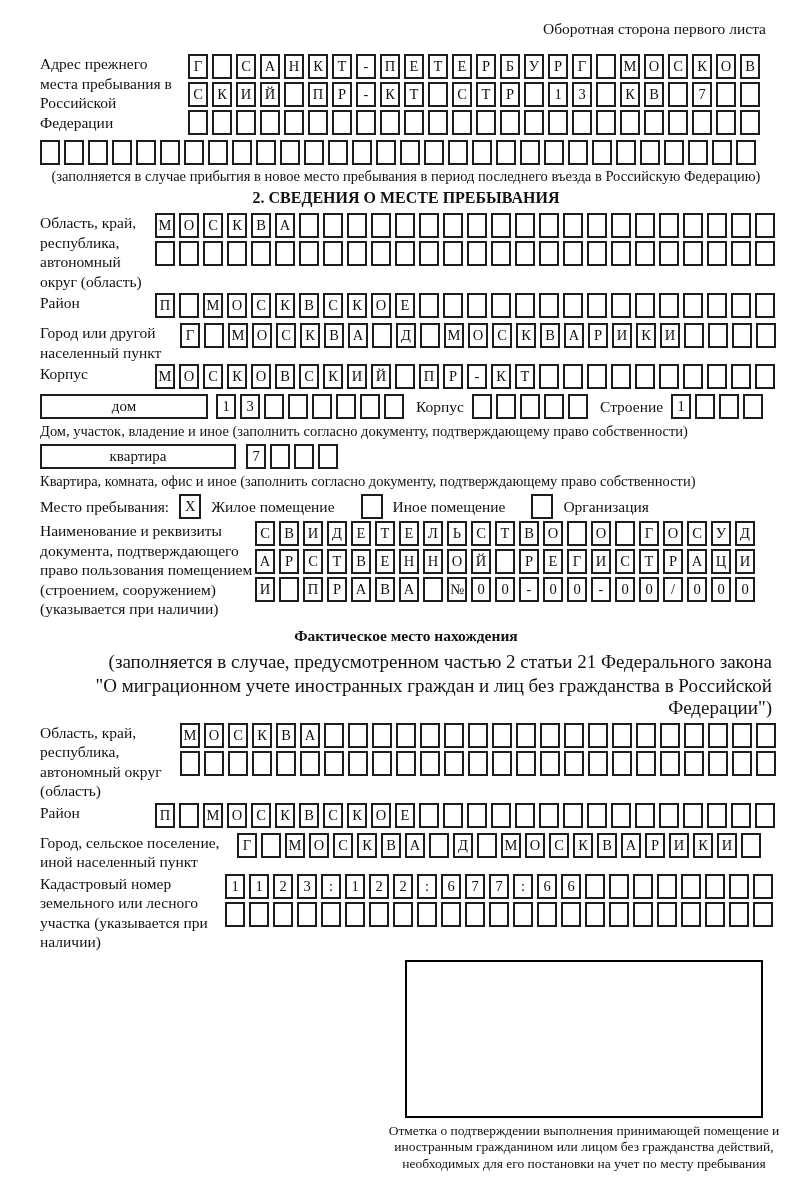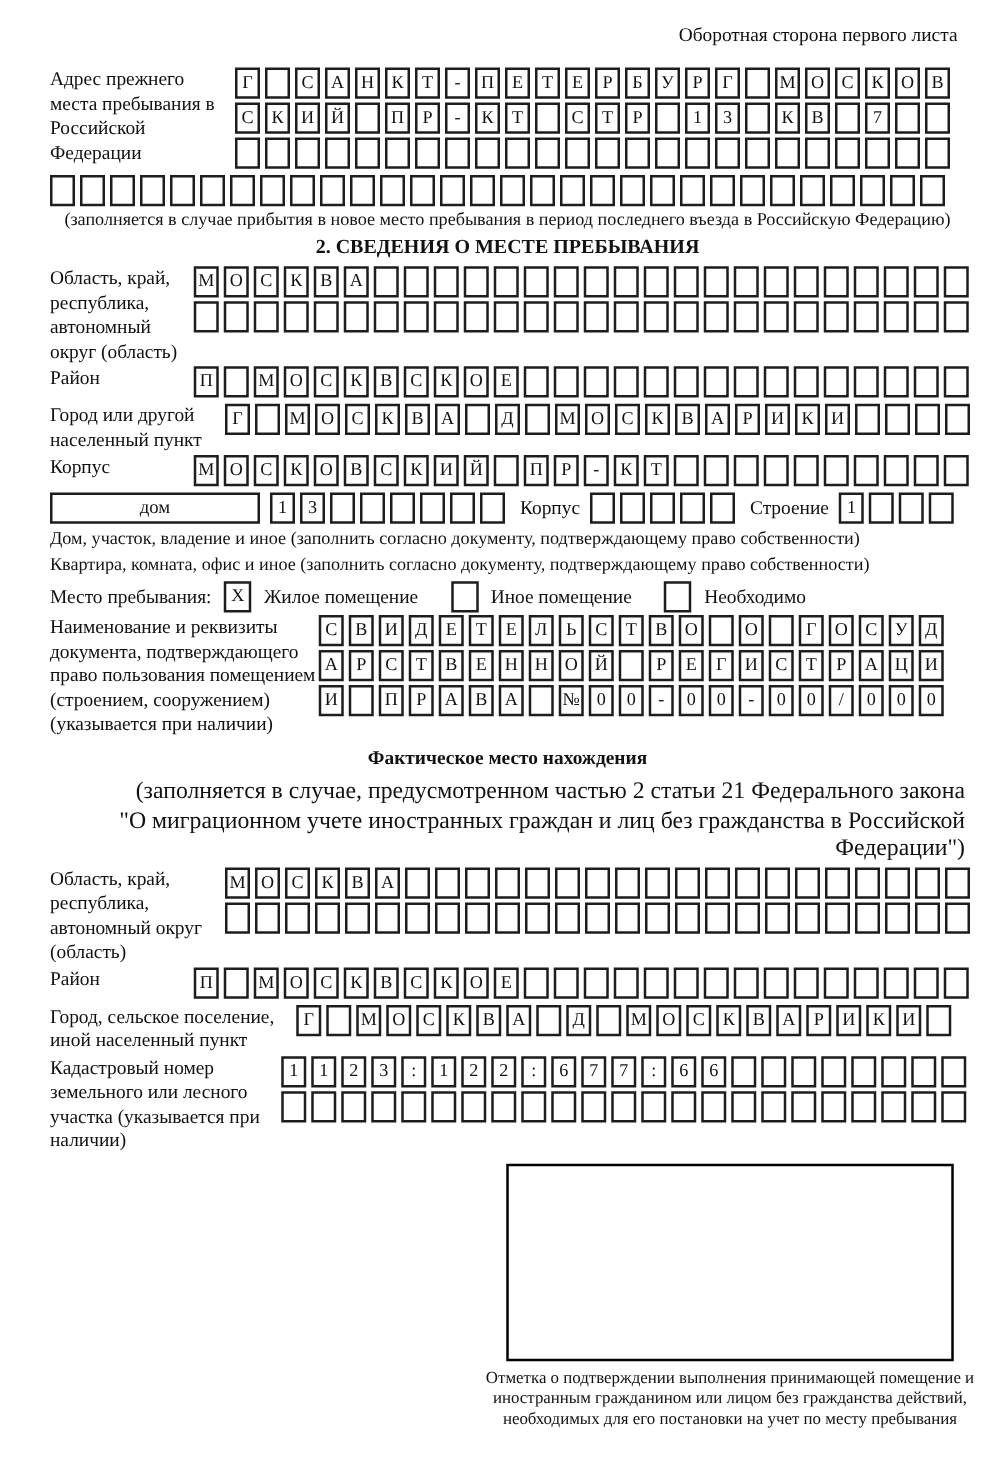--- a/index.html
+++ b/index.html
@@ -90,32 +90,36 @@
   <div class="houserow">
     <div class="namedbox dom-box">дом</div>
     <div class="cellrow inline"><span class="cell">1</span><span class="cell">3</span><span class="cell"></span><span class="cell"></span><span class="cell"></span><span class="cell"></span><span class="cell"></span><span class="cell"></span></div>
     <span class="inline-label">Корпус</span>
     <div class="cellrow inline"><span class="cell"></span><span class="cell"></span><span class="cell"></span><span class="cell"></span><span class="cell"></span></div>
     <span class="inline-label">Строение</span>
     <div class="cellrow inline"><span class="cell">1</span><span class="cell"></span><span class="cell"></span><span class="cell"></span></div>
   </div>
   <div class="caption">Дом, участок, владение и иное (заполнить согласно документу, подтверждающему право собственности)</div>
 
+  <div class="houserow">
+    <div class="namedbox kv-box">квартира</div>
+    <div class="cellrow inline"><span class="cell">7</span><span class="cell"></span><span class="cell"></span><span class="cell"></span></div>
+  </div>
   <div class="caption">Квартира, комната, офис и иное (заполнить согласно документу, подтверждающему право собственности)</div>
 
   <div class="stayrow">
     <span>Место пребывания:</span>
     <span class="cell checkbox">X</span>
     <span>Жилое помещение</span>
     <span class="gap"></span>
     <span class="cell checkbox"></span>
     <span>Иное помещение</span>
     <span class="gap"></span>
     <span class="cell checkbox"></span>
-    <span>Необходимо</span>
+    <span>Организация</span>
   </div>
 
   <div class="frow">
     <div class="flabel w215">Наименование и реквизиты документа, подтверждающего право пользования помещением (строением, сооружением) (указывается при наличии)</div>
     <div class="fcells">
       <div class="cellrow"><span class="cell">С</span><span class="cell">В</span><span class="cell">И</span><span class="cell">Д</span><span class="cell">Е</span><span class="cell">Т</span><span class="cell">Е</span><span class="cell">Л</span><span class="cell">Ь</span><span class="cell">С</span><span class="cell">Т</span><span class="cell">В</span><span class="cell">О</span><span class="cell"></span><span class="cell">О</span><span class="cell"></span><span class="cell">Г</span><span class="cell">О</span><span class="cell">С</span><span class="cell">У</span><span class="cell">Д</span></div>
       <div class="cellrow"><span class="cell">А</span><span class="cell">Р</span><span class="cell">С</span><span class="cell">Т</span><span class="cell">В</span><span class="cell">Е</span><span class="cell">Н</span><span class="cell">Н</span><span class="cell">О</span><span class="cell">Й</span><span class="cell"></span><span class="cell">Р</span><span class="cell">Е</span><span class="cell">Г</span><span class="cell">И</span><span class="cell">С</span><span class="cell">Т</span><span class="cell">Р</span><span class="cell">А</span><span class="cell">Ц</span><span class="cell">И</span></div>
       <div class="cellrow"><span class="cell">И</span><span class="cell"></span><span class="cell">П</span><span class="cell">Р</span><span class="cell">А</span><span class="cell">В</span><span class="cell">А</span><span class="cell"></span><span class="cell">№</span><span class="cell">0</span><span class="cell">0</span><span class="cell">-</span><span class="cell">0</span><span class="cell">0</span><span class="cell">-</span><span class="cell">0</span><span class="cell">0</span><span class="cell">/</span><span class="cell">0</span><span class="cell">0</span><span class="cell">0</span></div>
     </div>
   </div>

